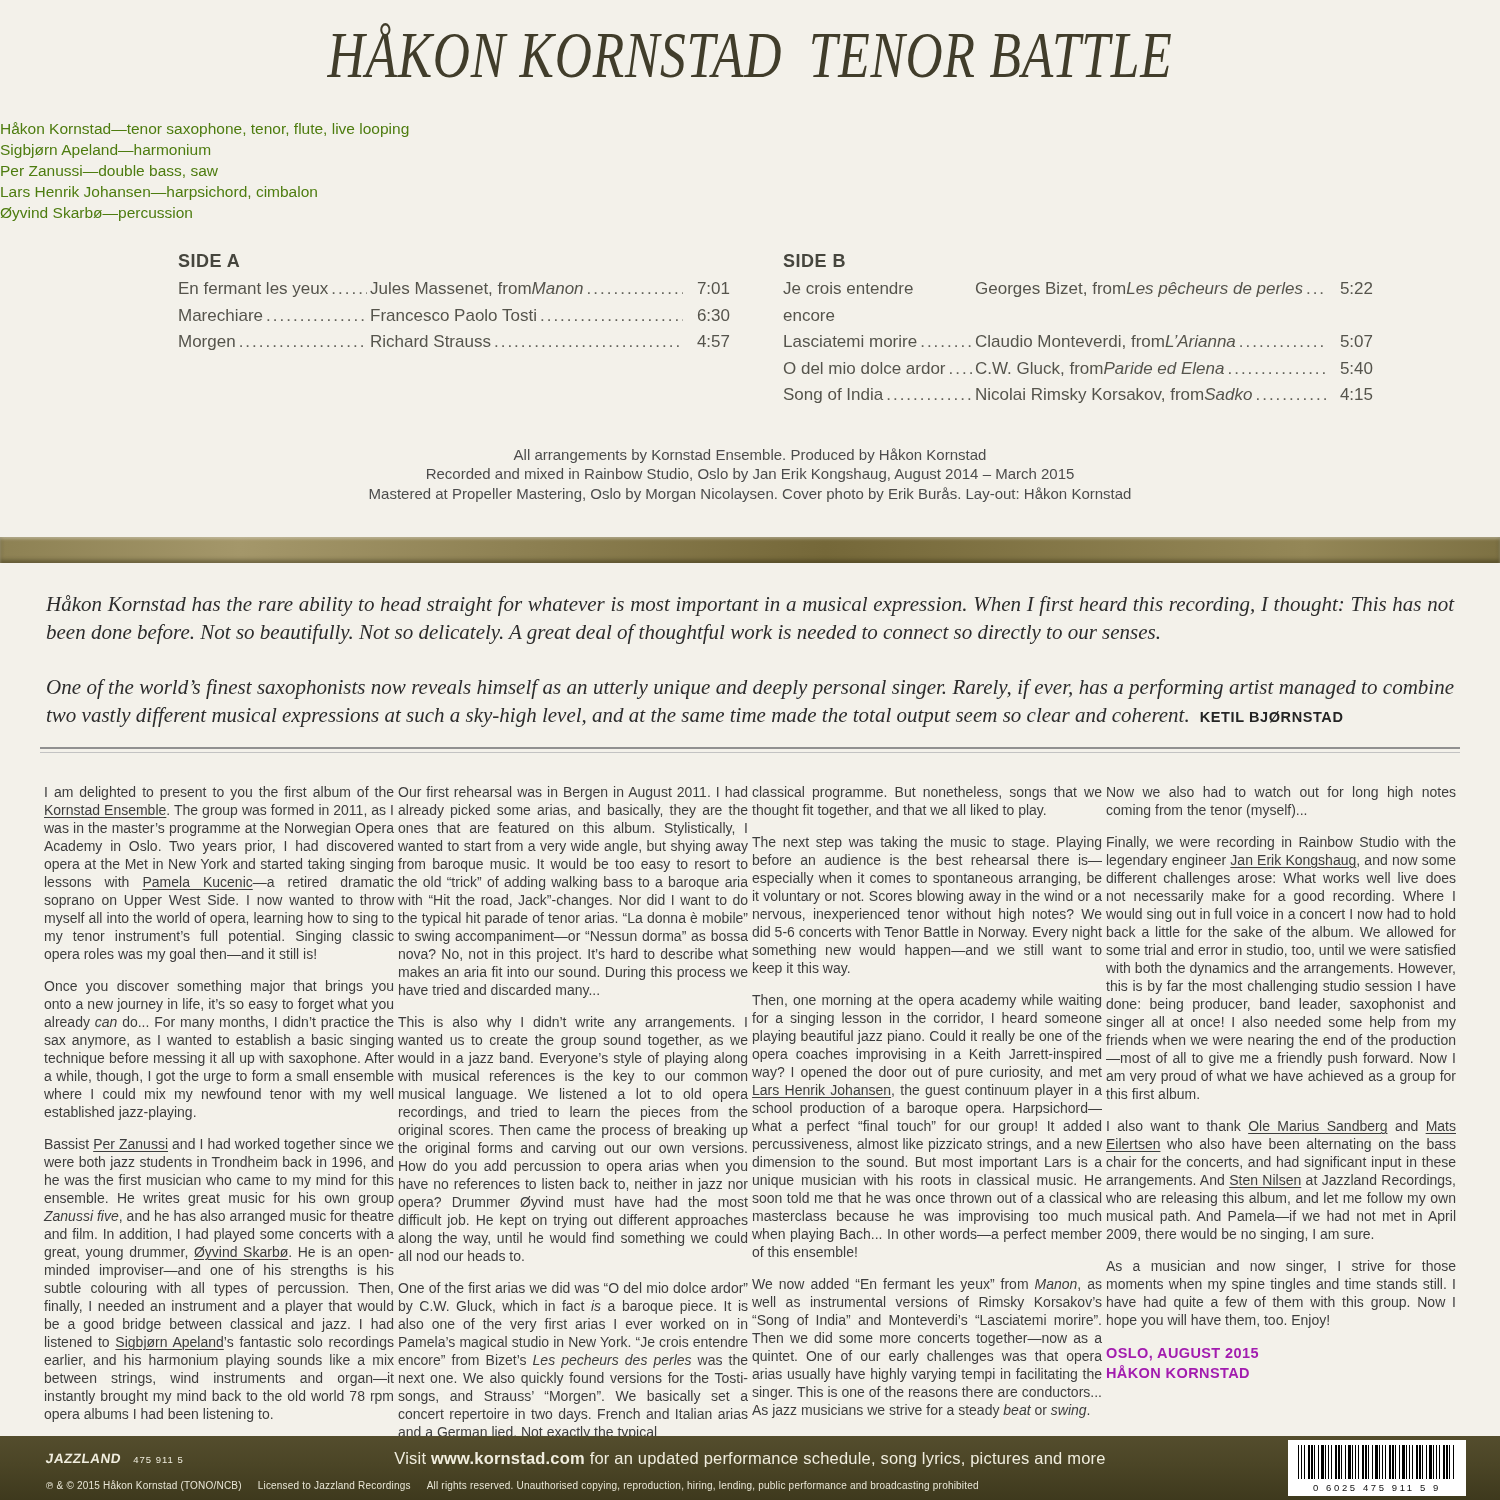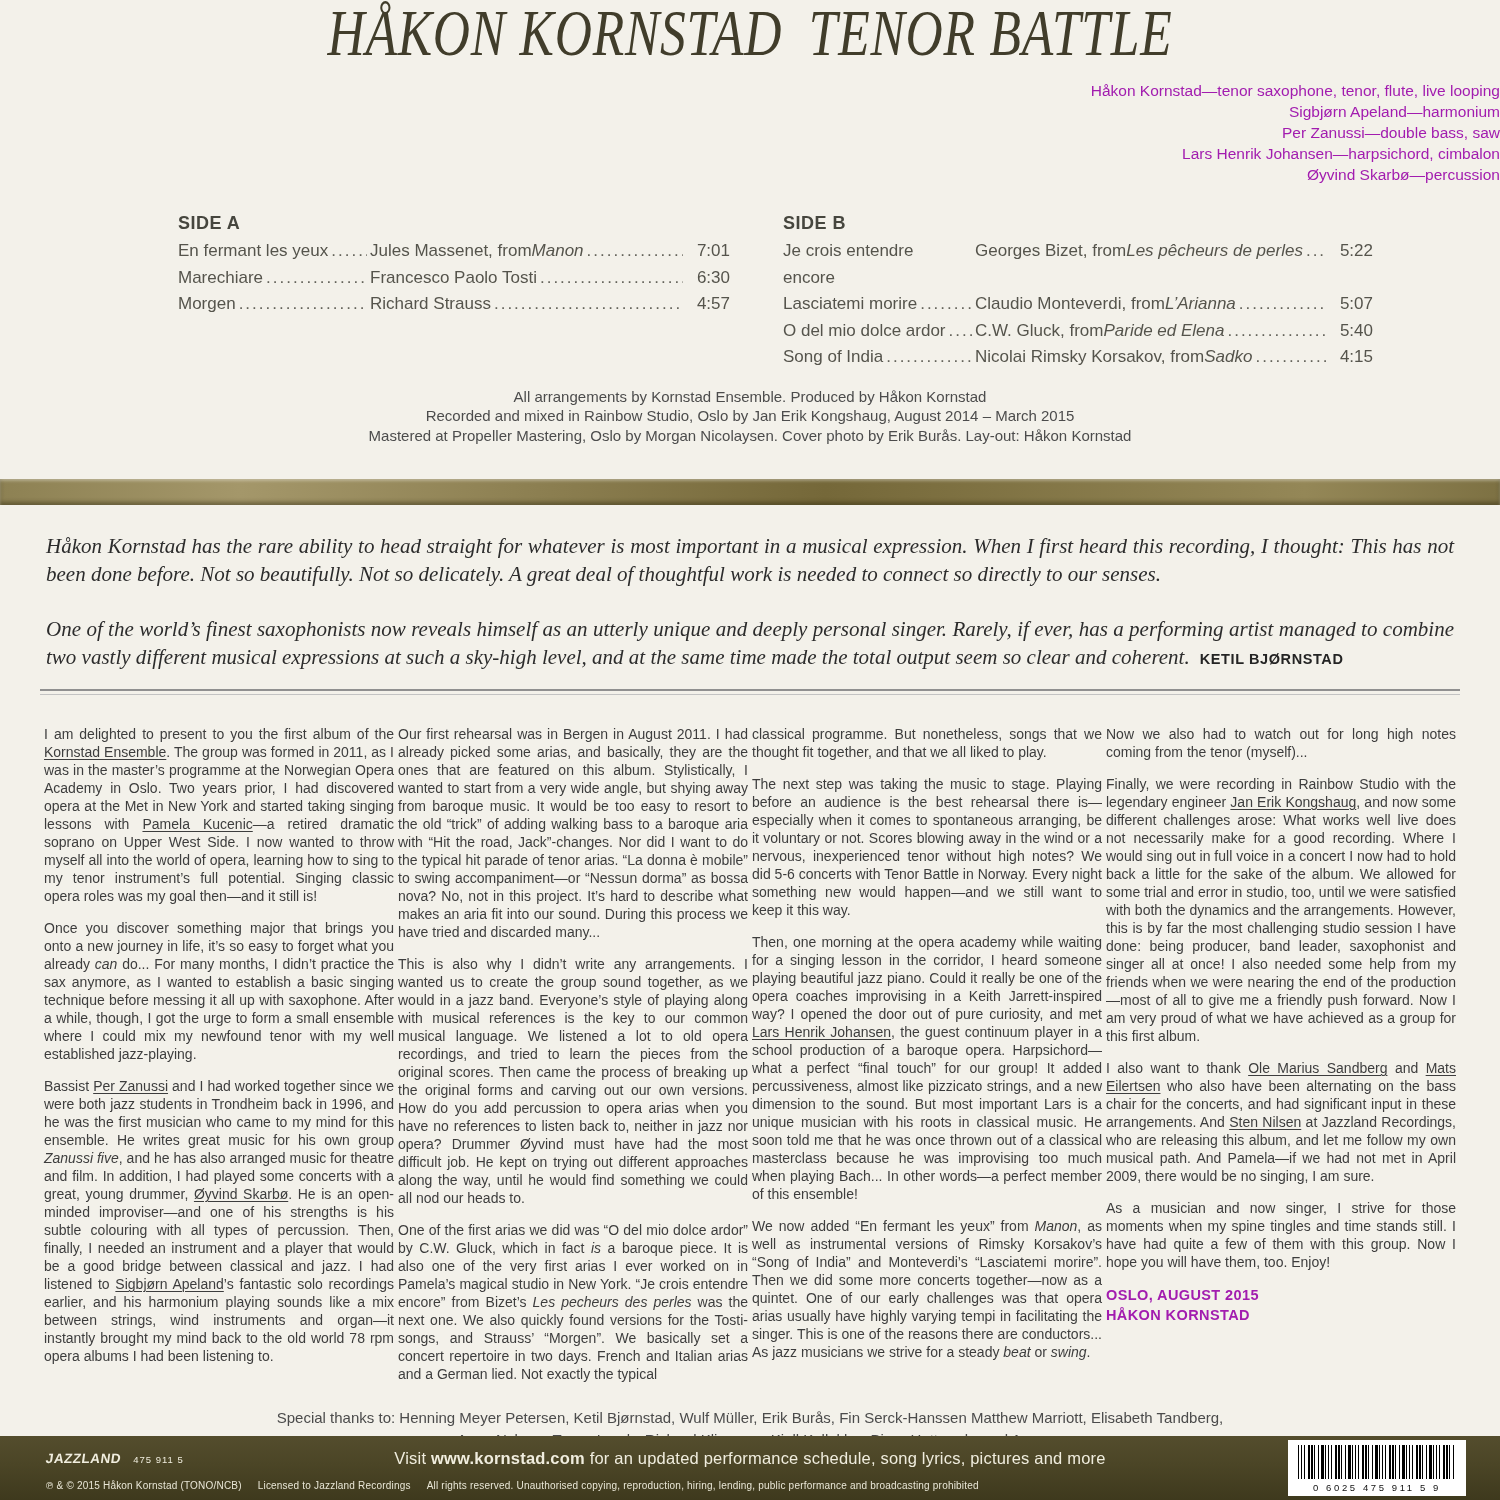--- a/index.html
+++ b/index.html
@@ -4,42 +4,42 @@
 <style>
   html,body{margin:0;padding:0;}
   body{
     width:1500px;height:1500px;position:relative;overflow:hidden;
     background:var(--paper,#f3f1ea);
     font-family:"Liberation Sans",sans-serif;
     color:var(--body_ink,#3d3d3d);
     -webkit-font-smoothing:antialiased;
   }
   
-  .top-panel{}
+  .top-panel{padding-top:22px;}
   h1.title{
     margin:0;text-align:center;line-height:1;
     font-family:"Liberation Serif",serif;font-style:italic;font-weight:400;
     font-size:66px;letter-spacing:1px;color:var(--title_ink,#413d2b);
     transform:scaleX(0.78);transform-origin:50% 50%;white-space:nowrap;
   }
   h1.title .album-name{margin-left:34px;}
-  .personnel{margin-top:14px;text-align:right;font-size:15.5px;line-height:21px;color:#a21caf;}
+  .personnel{margin-top:30px;text-align:left;font-size:15.5px;line-height:21px;color:#4d7c0f;}
   .tracklists{display:flex;margin:28px 0 0 178px;gap:53px;}
   .side{font-size:17px;color:#55544c;}
   .side-a{width:552px;}
   .side-b{width:590px;}
   .side-header{font-weight:bold;font-size:18px;color:#46463e;letter-spacing:.5px;margin-bottom:4px;}
   .track{display:flex;line-height:26.5px;align-items:baseline;}
   .namecell{display:flex;width:192px;flex:0 0 192px;align-items:flex-end;overflow:hidden;}
   .ccell{display:flex;flex:1;align-items:baseline;overflow:hidden;}
   .dots{flex:1;overflow:hidden;white-space:nowrap;letter-spacing:2px;color:#63625a;margin:0 3px;}
   .dots::after{content:"......................................................................................................................";}
   .t-time{flex:0 0 44px;text-align:right;}
   .t-work{font-style:italic;}
-  .credits{margin-top:16px;text-align:center;font-size:15px;line-height:19.5px;color:#4c4c4c;}
+  .credits{margin-top:36px;text-align:center;font-size:15px;line-height:19.5px;color:#4c4c4c;}
   
   .gold-band{
     margin-top:34px;height:26px;
     background:linear-gradient(90deg,#8d8153 0%,var(--gold_band_light,#a4976a) 16%,var(--gold_band_dark,#756839) 55%,#948757 87%,#7d7143 100%);
     box-shadow:inset 0 2px 3px rgba(255,255,250,.35), inset 0 -3px 4px rgba(40,35,10,.45);
   }
   
   .quotes{display:flex;gap:28px;padding:0 46px;margin-top:28px;flex-direction:column;}
   .quote{flex:1;margin:0;font-family:"Liberation Serif",serif;font-style:italic;
     font-size:21px;line-height:27.5px;color:#2c2c2c;text-align:justify;}

